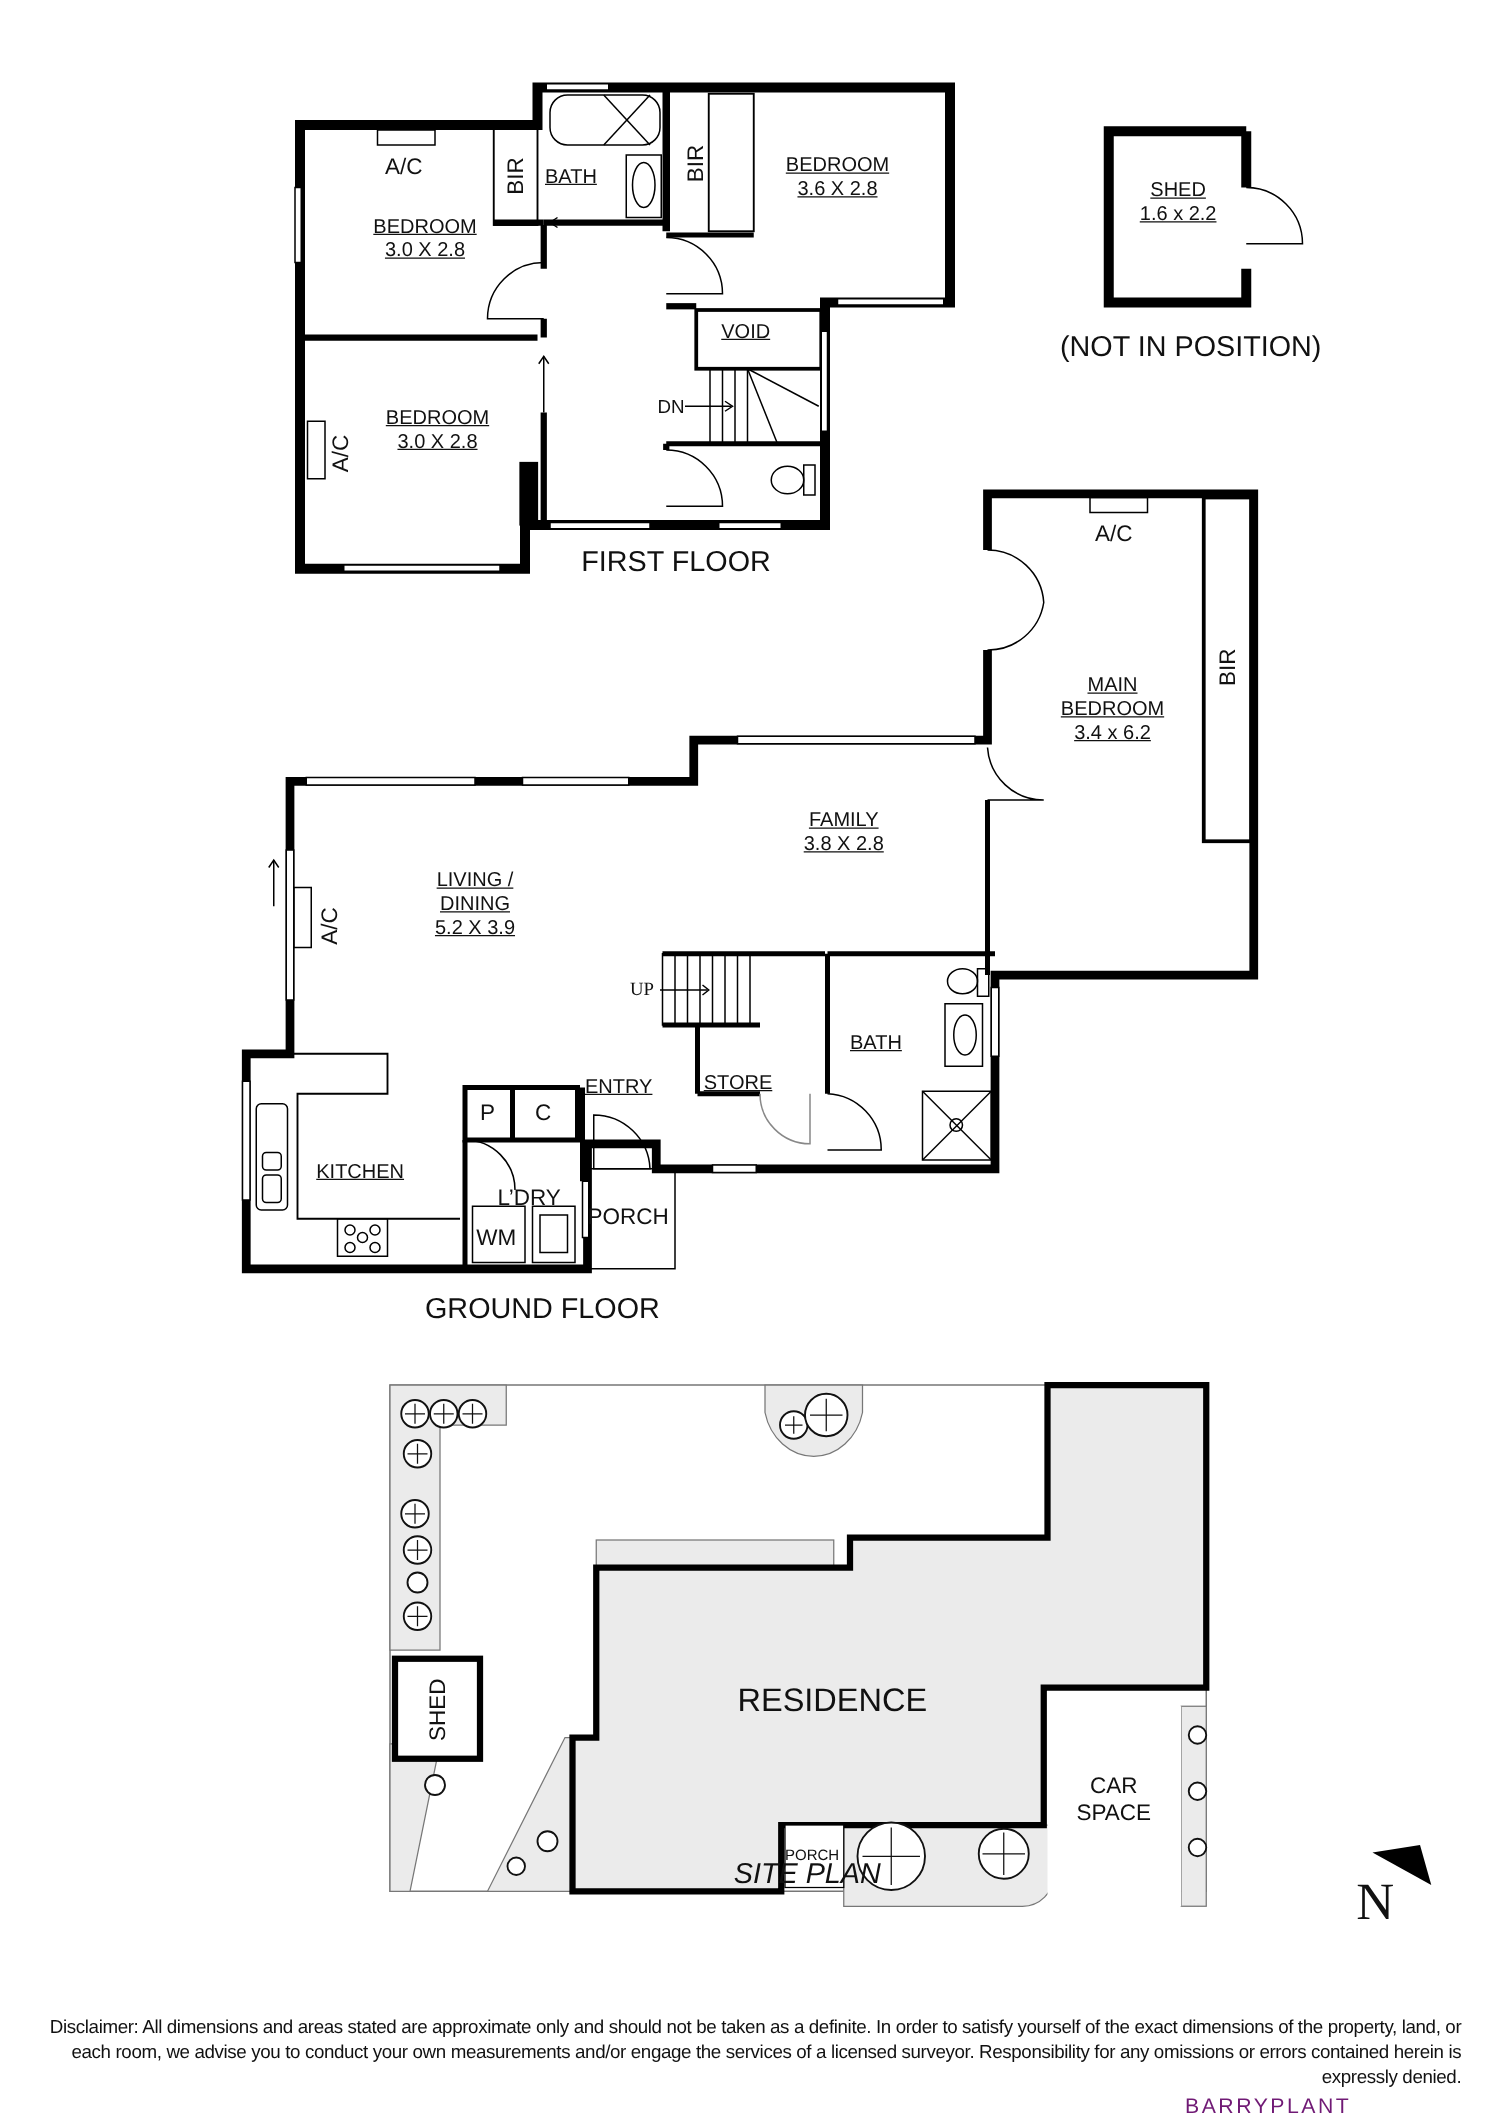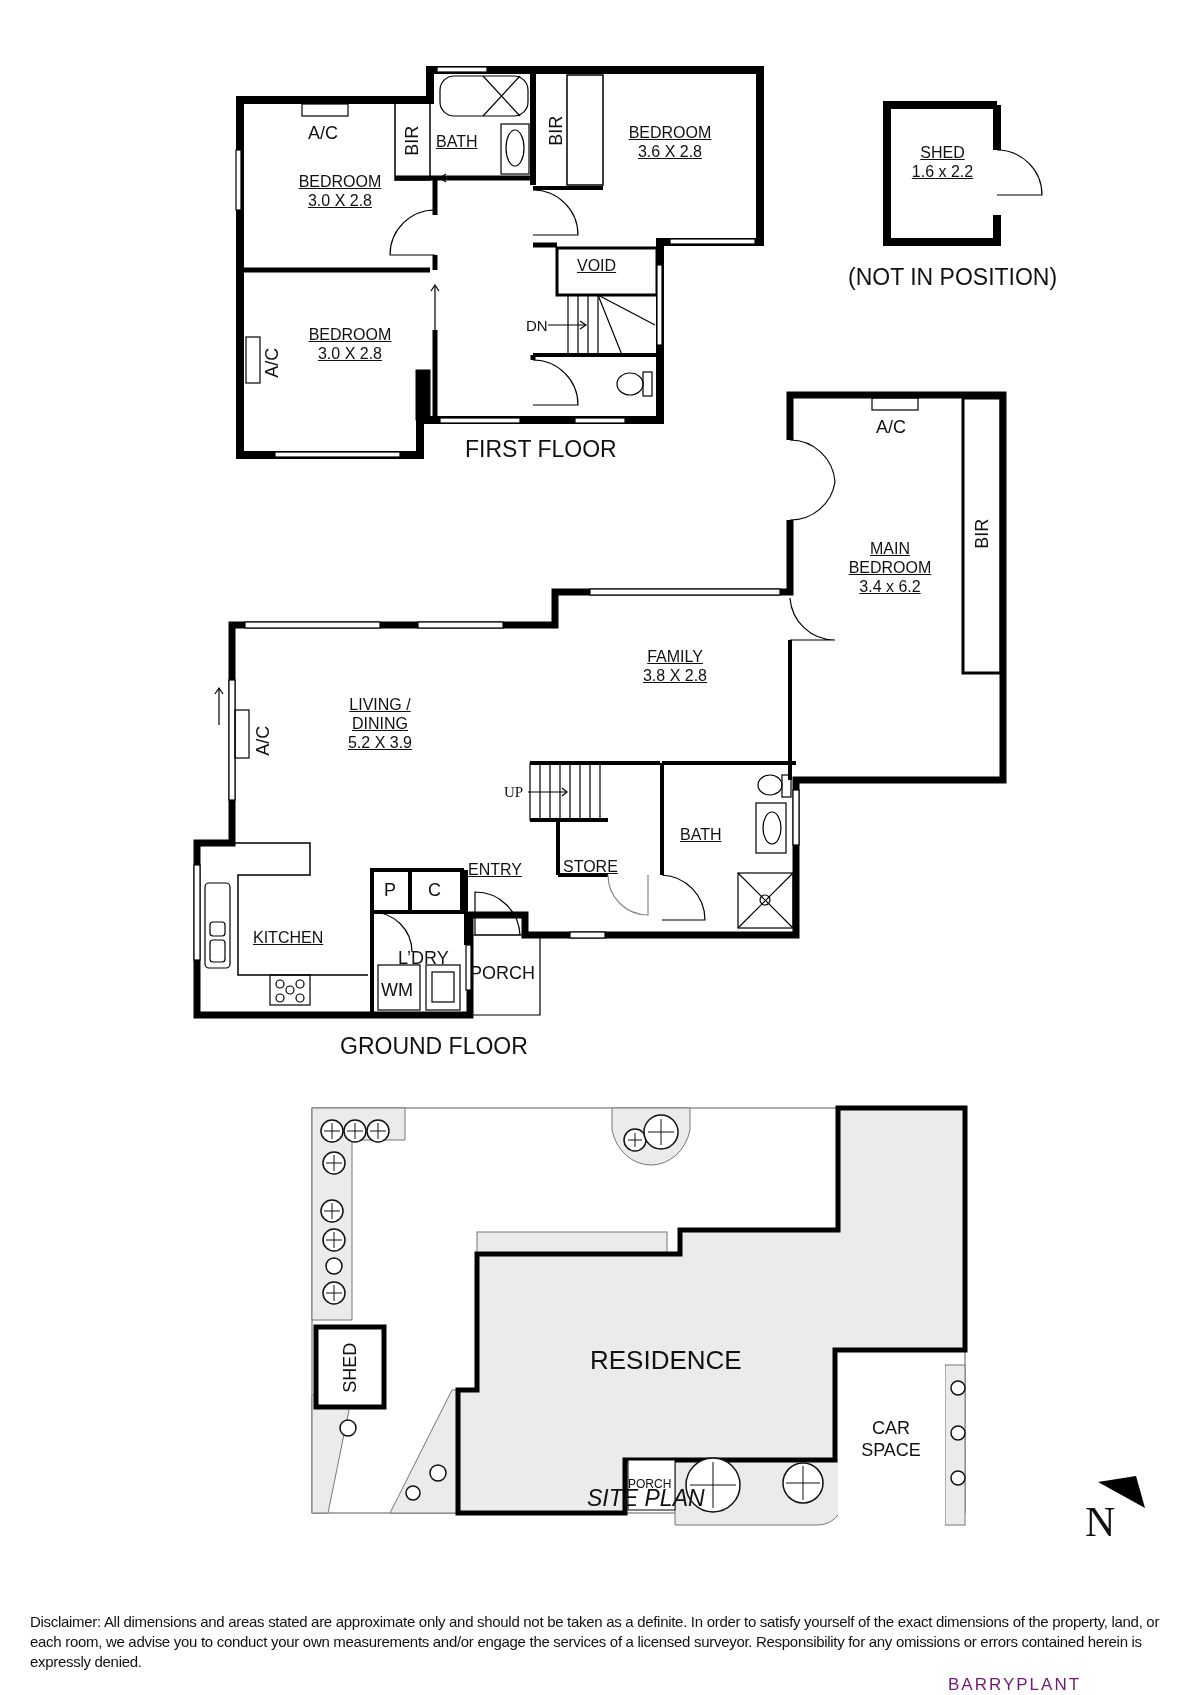--- a/index.html
+++ b/index.html
@@ -4,21 +4,21 @@
 <style>
   html,body{margin:0;padding:0;background:#fff;}
   body{width:1199px;height:1695px;position:relative;overflow:hidden;font-family:"Liberation Sans",sans-serif;color:#111;}
   svg.plan{position:absolute;left:0;top:0;}
   .lbl{position:absolute;font-family:"Liberation Sans",sans-serif;color:#111;text-align:center;line-height:1.2;white-space:nowrap;}
   .room{font-size:16px;text-decoration:underline;}
   .small{font-size:18px;}
   .tiny{font-size:15px;}
   .title{font-size:23px;}
   .rot{transform:rotate(-90deg);transform-origin:center center;}
-  .disclaimer{position:absolute;left:30px;width:1139px;top:1612px;font-size:15px;line-height:20px;text-align:left;color:#111;letter-spacing:-0.3px;}
+  .disclaimer{position:absolute;left:30px;width:1139px;top:1612px;font-size:15px;line-height:20px;text-align:right;color:#111;letter-spacing:-0.3px;}
   .brand{position:absolute;left:948px;top:1675px;font-size:17px;color:#701a75;letter-spacing:2px;}
   .north{position:absolute;left:1085px;top:1498px;font-family:"Liberation Serif",serif;font-size:42px;}
 </style>
 </head>
 <body>
 
 <svg class="plan" width="1199" height="1695" viewBox="0 0 1199 1695">
 
   <g fill="none" stroke="#000">
 

